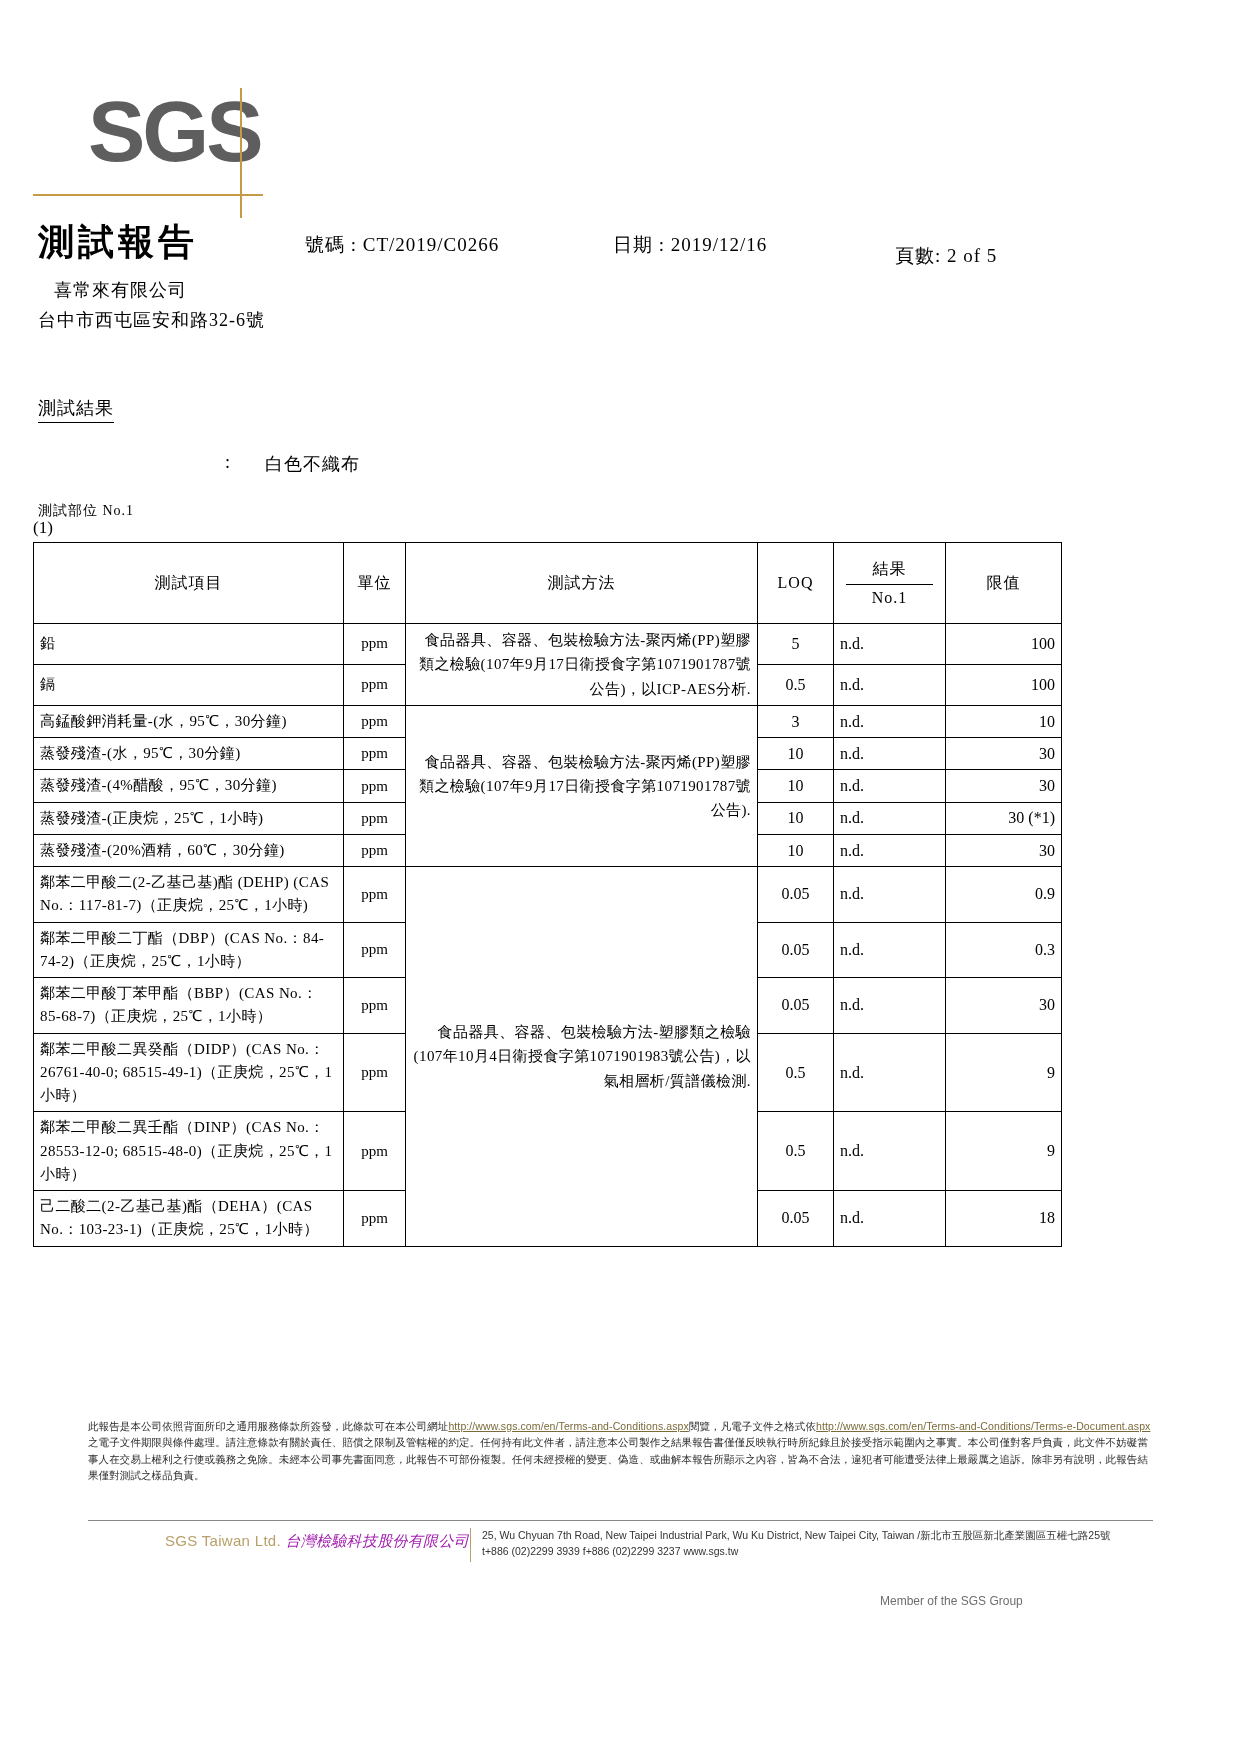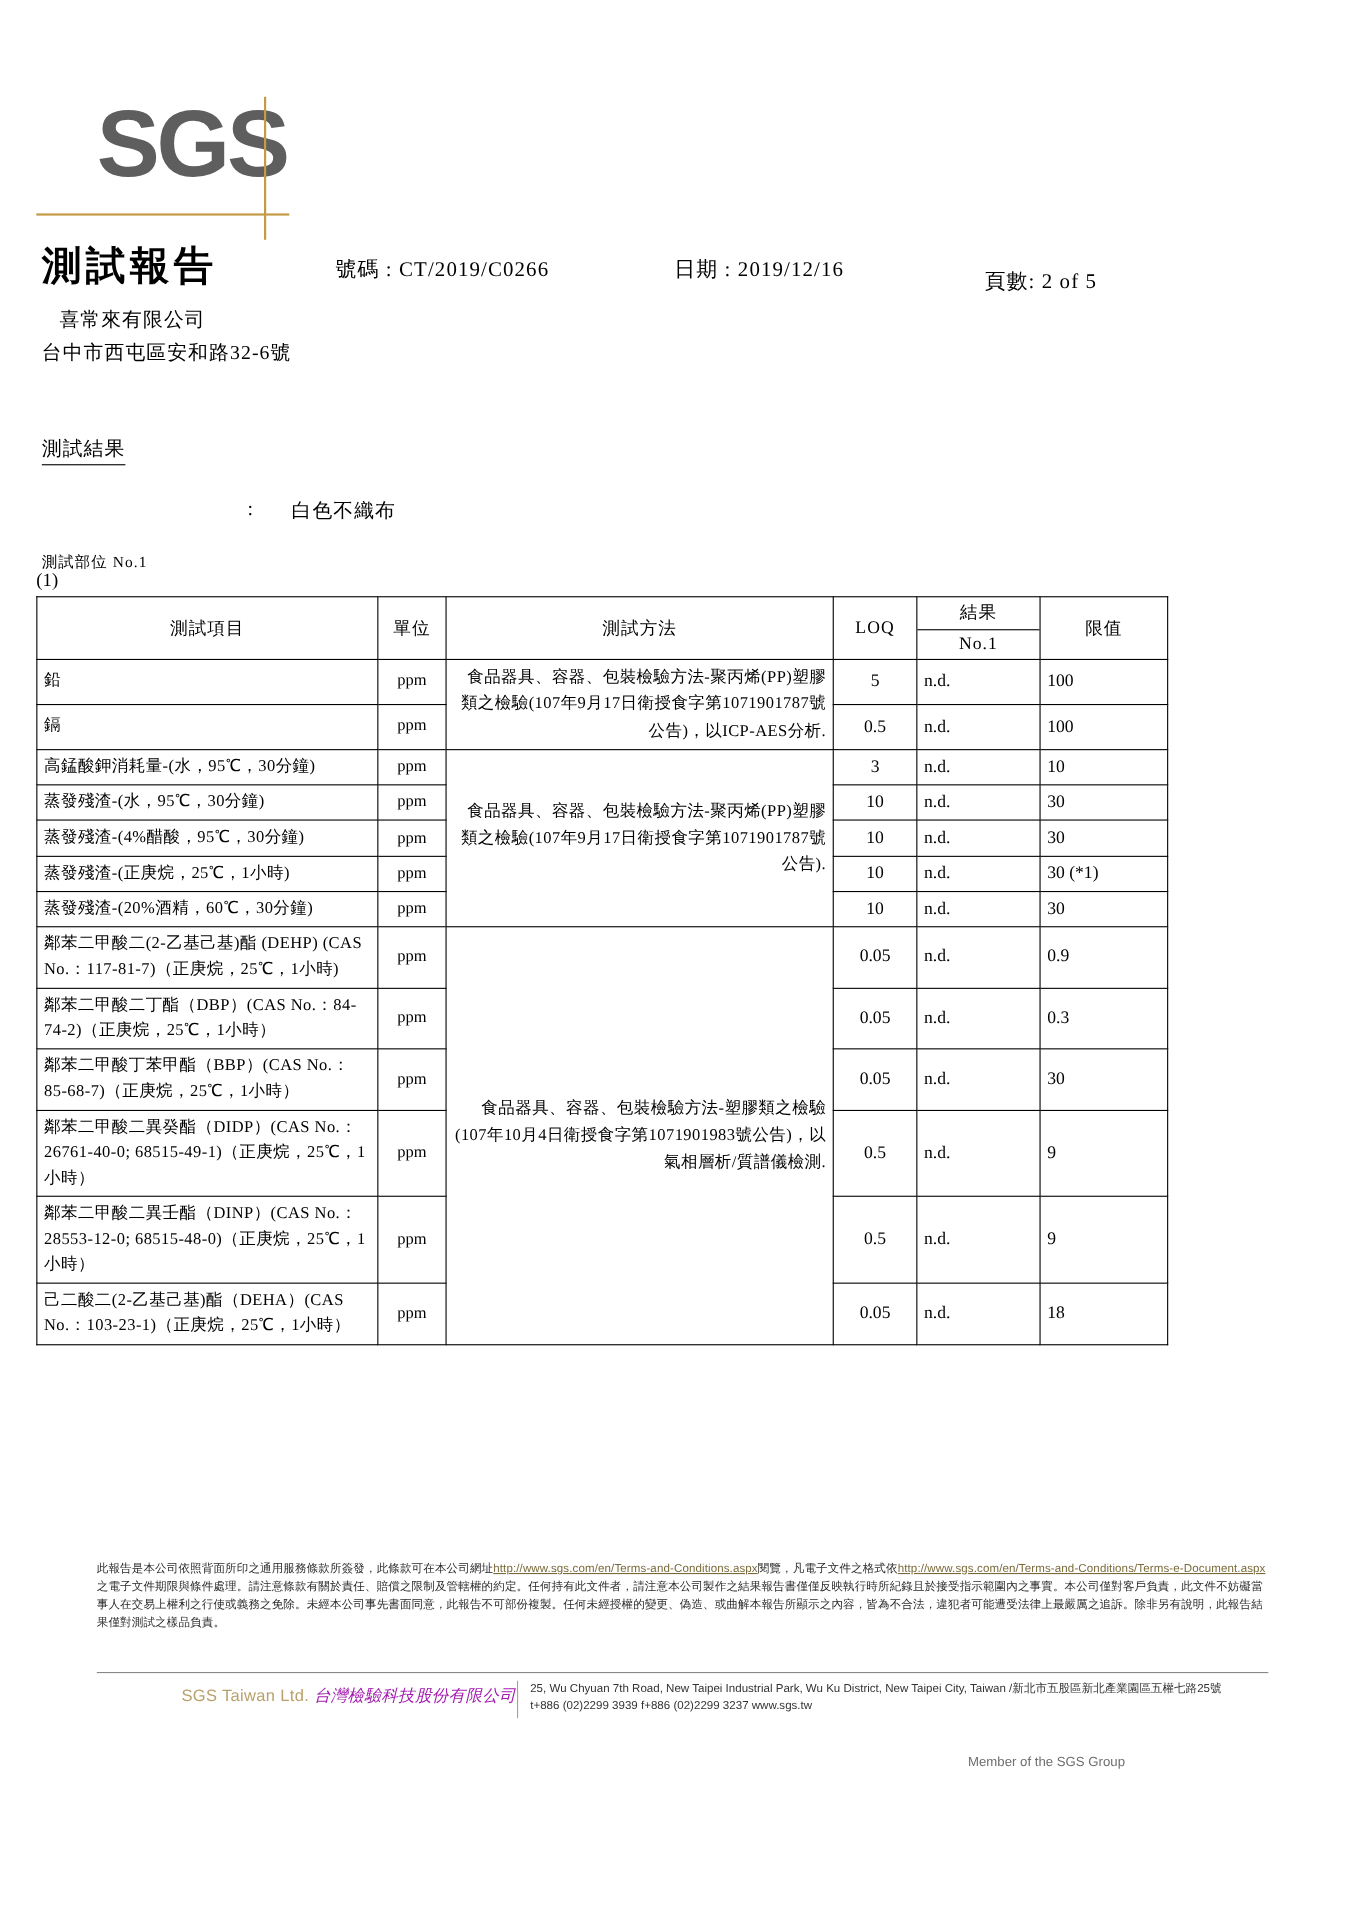--- a/index.html
+++ b/index.html
@@ -58,27 +58,27 @@
     padding:4px 6px;
     vertical-align:middle;
     font-weight:normal;
   }
   table.rt th { text-align:center; font-size:16px; letter-spacing:1px; }
   .c-item   { width:310px; }
   .c-unit   { width:62px;  text-align:center; }
   .c-method { width:352px; }
   .c-loq    { width:76px;  text-align:center; }
   .c-res    { width:112px; }
-  .c-lim    { width:116px; text-align:left; }
+  .c-lim    { width:116px; text-align:right; }
 
   .item-cell { text-align:left; line-height:1.55; letter-spacing:0.4px; }
   .method-cell { text-align:right; line-height:1.62; letter-spacing:0.4px; vertical-align:top; padding-top:8px;}
   .method-mid { vertical-align:middle; }
   .num { font-size:16px; }
-  .res-split { padding:0 !important; }
+  .res-split { padding:12px !important; }
   .res-split div { padding:4px 0; }
   .res-split div:first-child { border-bottom:1.3px solid #000; }
 
   
   .foot-disclaimer {
     position:absolute; left:88px; top:1418px; width:1065px;
     font-family:"Liberation Sans", sans-serif;
     font-size:10.5px; line-height:1.55; color:#2b2b2b;
     letter-spacing:0.1px;
   }

